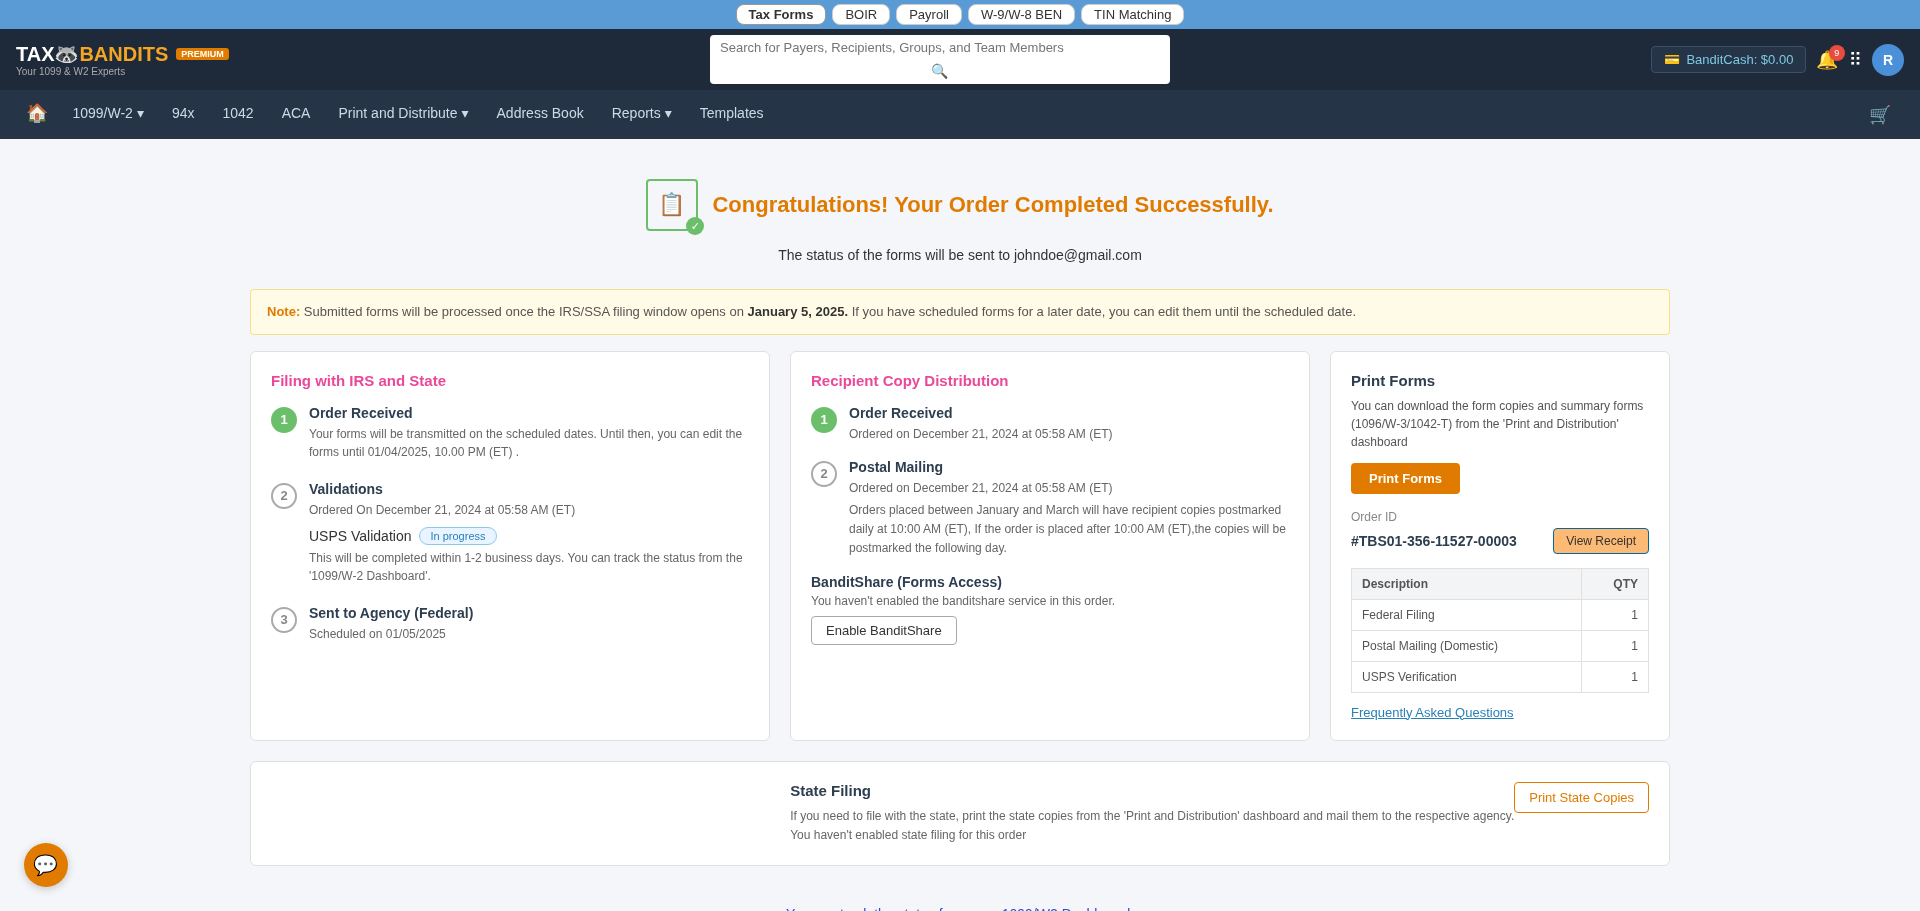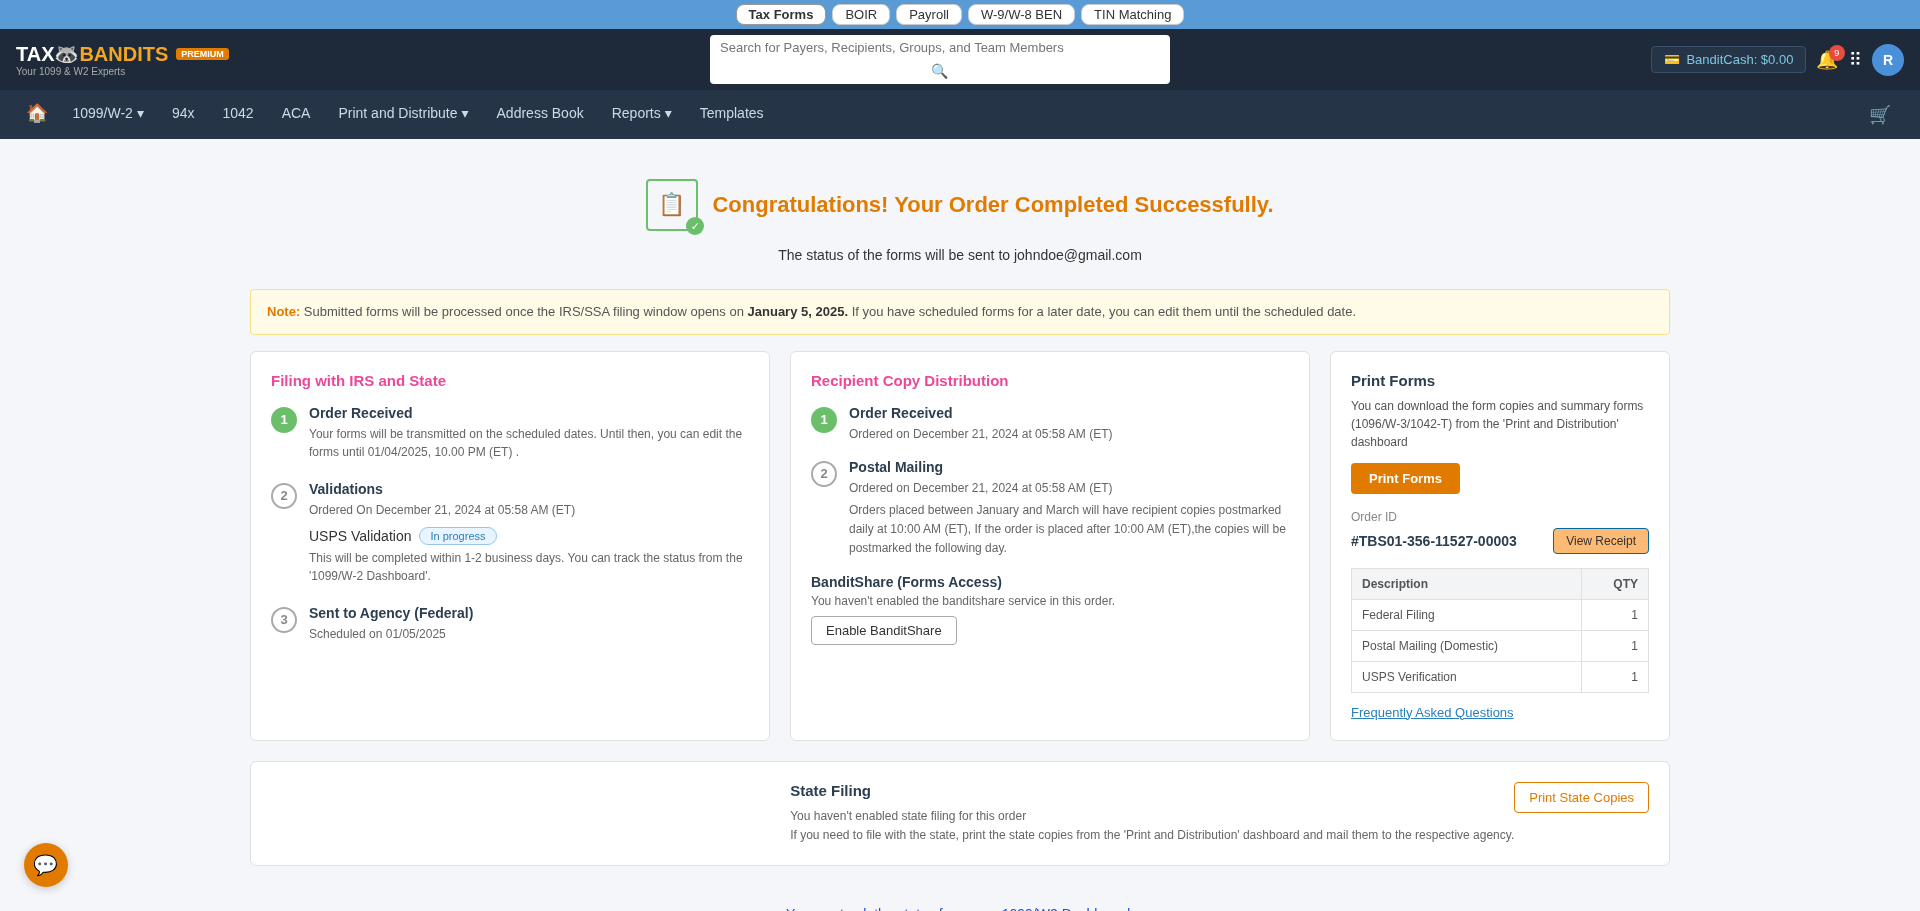--- a/index.html
+++ b/index.html
@@ -564,22 +564,22 @@
       </table>
 
       <a class="faq-link">Frequently Asked Questions</a>
     </div>
 
   </div>
 
   <div class="state-card">
     <div class="state-card-left">
       <h3>State Filing</h3>
+      <p>If you need to file with the state, print the state copies from the 'Print and Distribution' dashboard and mail them to the respective agency.</p>
       <p>You haven't enabled state filing for this order</p>
-      <p>If you need to file with the state, print the state copies from the 'Print and Distribution' dashboard and mail them to the respective agency.</p>
     </div>
     <button class="print-state-btn">Print State Copies</button>
   </div>
 
   <div class="dashboard-section">
     <p>You can track the status from your 1099/W2 Dashboard.</p>
 
   </div>
 
 </div>

